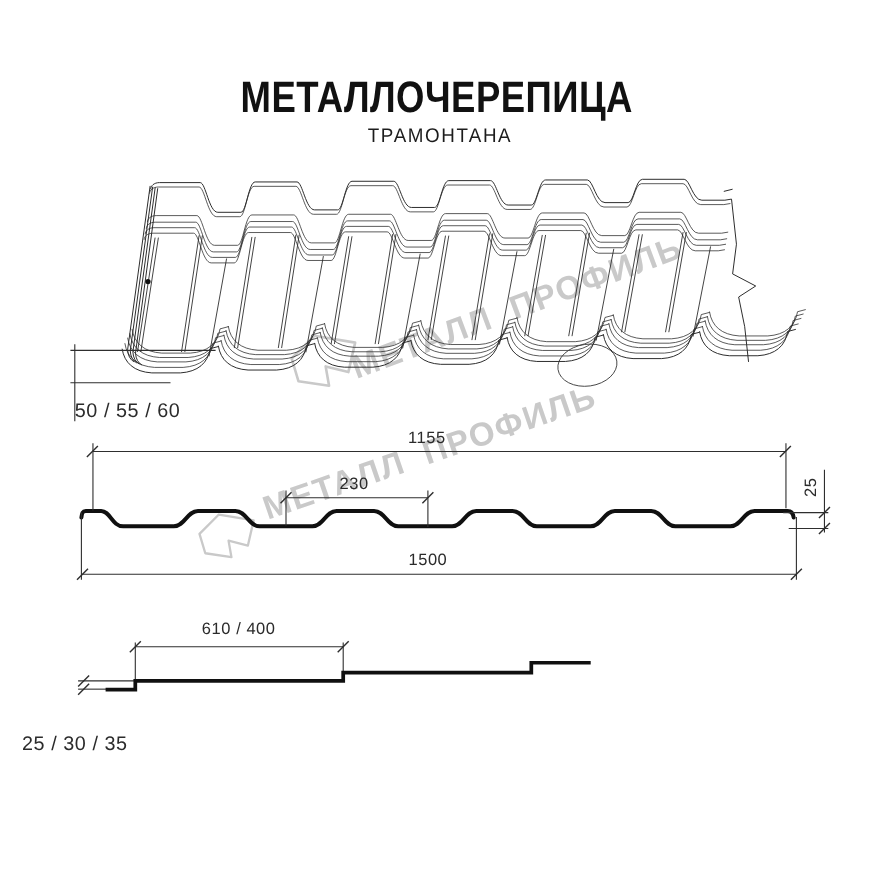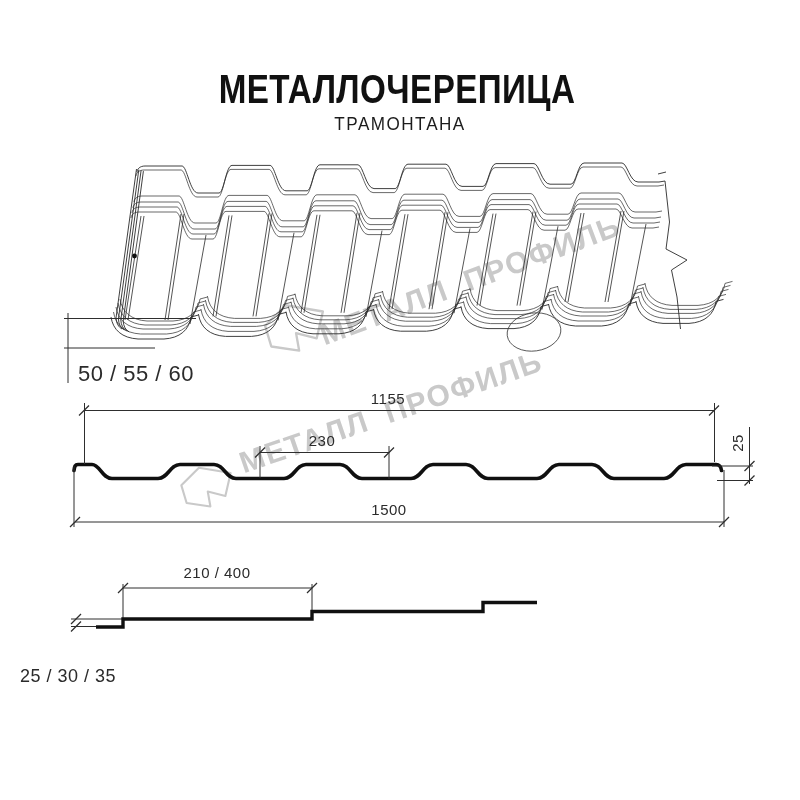--- a/index.html
+++ b/index.html
@@ -151,22 +151,22 @@
     </g>
 
     <g>
       <path fill="none" stroke="#101010" stroke-width="3.4" stroke-linejoin="miter" d="M96,627 L123,627 L123,619 L312,619 L312,611.5 L483,611.5 L483,602.5 L537,602.5"></path>
     </g>
   </svg>
 
   <div class="lbl title z-lbl" style="left:397px;top:89px">МЕТАЛЛОЧЕРЕПИЦА</div>
   <div class="lbl subtitle z-lbl" style="left:400px;top:124px">ТРАМОНТАНА</div>
 
-  <div class="lbl z-lbl" style="left:136px;top:374px;font-size:22px">50 / 55 / 60</div>
+  <div class="lbl z-lbl" style="left:116px;top:374px;font-size:18px">50 / 55 / 60</div>
 
   <div class="lbl z-lbl" style="left:388px;top:398px">1155</div>
   <div class="lbl z-lbl" style="left:322px;top:440px">230</div>
   <div class="lbl rot90 z-lbl" style="left:737px;top:443px">25</div>
   <div class="lbl z-lbl" style="left:389px;top:509px">1500</div>
 
-  <div class="lbl z-lbl" style="left:217px;top:572px">210 / 400</div>
+  <div class="lbl z-lbl" style="left:217px;top:572px">610 / 400</div>
   <div class="lbl z-lbl" style="left:68px;top:676px;font-size:18px">25 / 30 / 35</div>
 </div>
 
 </body></html>

